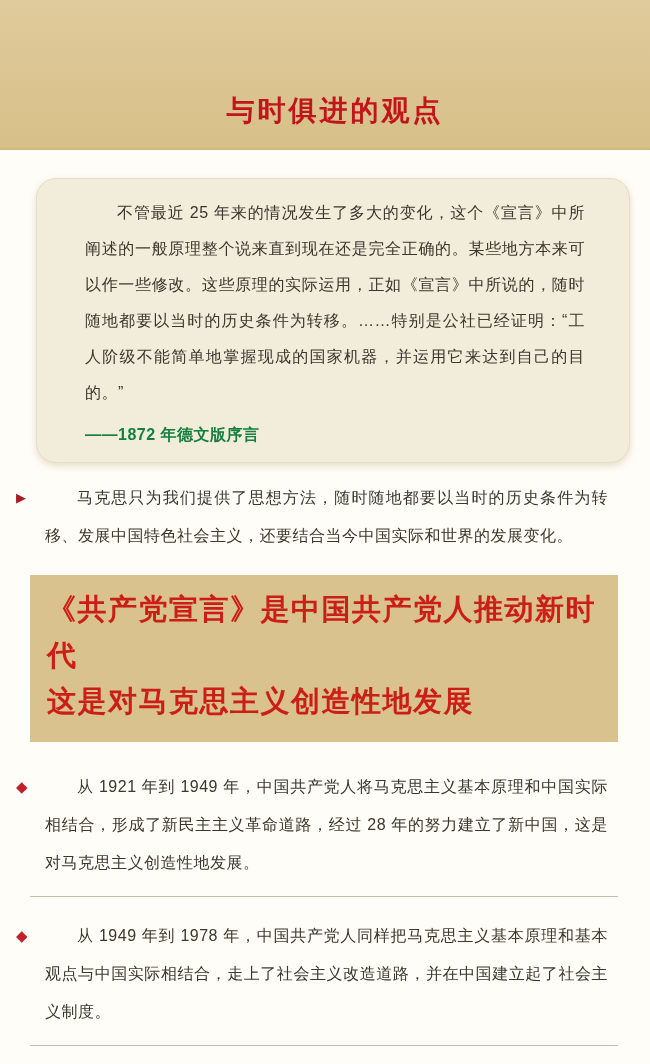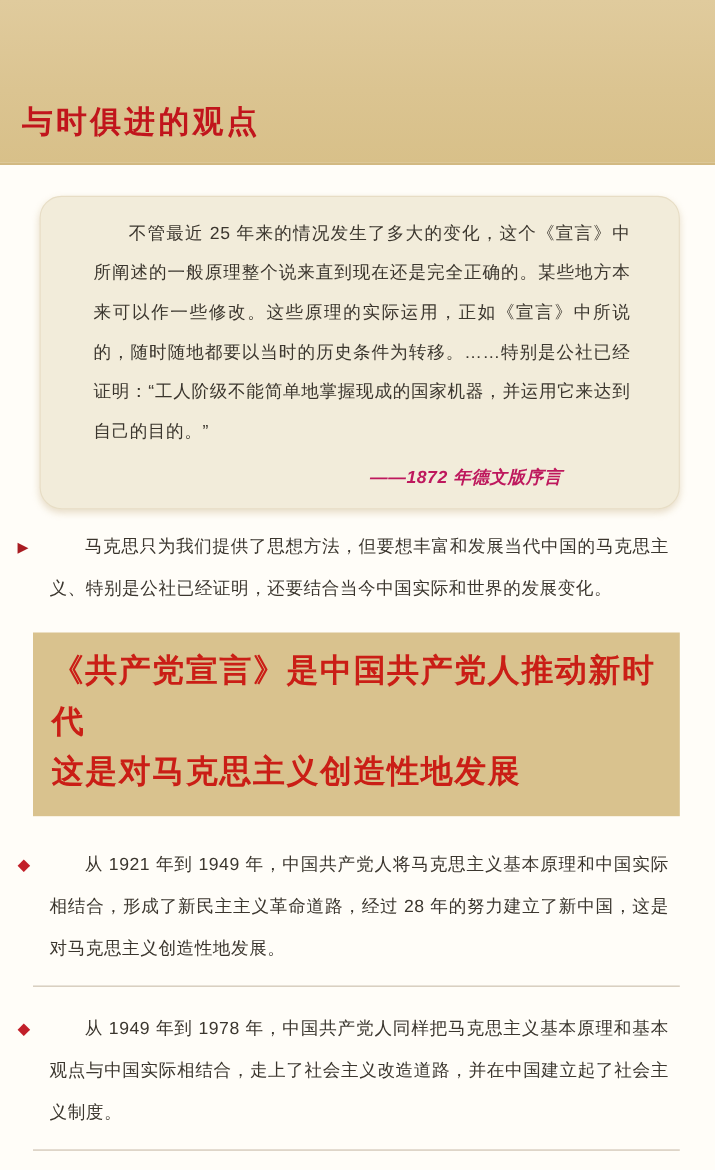--- a/index.html
+++ b/index.html
@@ -14,41 +14,42 @@
     background:var(--page_bg);
     font-family:"Liberation Sans","DejaVu Sans",sans-serif;
     color:var(--body_text);
     width:650px; min-height:1064px; overflow-x:hidden;
   }
   .header{
     height:150px;
     background:linear-gradient(180deg,#e0cb9d 0%,var(--tan) 55%,#d8c089 100%);
     border-bottom:2px solid var(--tan_dark);
     padding:95px 0 0 20px;
+    text-align:center;
   }
   .page-title{
     color:var(--title_red);
     font-size:28px; font-weight:bold; letter-spacing:3px; line-height:32px;
   }
   .quote-box{
-    margin:28px 32px 0 36px;
+    margin:28px 20px 0 36px;
     background:var(--quote_bg);
     border:1px solid var(--quote_border);
     border-radius:20px;
     box-shadow:0 3px 7px rgba(205,185,145,0.45);
     padding:16px 44px 13px 48px;
   }
   .quote-text{
     font-size:16px; line-height:36px; text-indent:2em; text-align:justify;
     color:var(--body_text); letter-spacing:0.5px;
   }
   .quote-attribution{
     margin-top:10px; padding-right:62px;
-    text-align:right; font-size:16px; font-weight:bold; line-height:28px;
-    color:#be185d; letter-spacing:0.5px;font-style:italic;
+    text-align:left; font-size:16px; font-weight:bold; line-height:28px;
+    color:#15803d; letter-spacing:0.5px;
   }
   .point{
     position:relative;
     margin:16px 42px 0 45px;
     font-size:16px; line-height:38px; text-indent:2em; text-align:justify;
     letter-spacing:0.5px;
   }
   .bullet{
     position:absolute; left:-29px; top:0px;
     text-indent:0; line-height:38px;
@@ -80,21 +81,21 @@
   <div class="page-title">与时俱进的观点</div>
 </div>
 
 <div class="quote-box">
   <div class="quote-text">不管最近 25 年来的情况发生了多大的变化，这个《宣言》中所阐述的一般原理整个说来直到现在还是完全正确的。某些地方本来可以作一些修改。这些原理的实际运用，正如《宣言》中所说的，随时随地都要以当时的历史条件为转移。……特别是公社已经证明：“工人阶级不能简单地掌握现成的国家机器，并运用它来达到自己的目的。”</div>
   <div class="quote-attribution">——1872 年德文版序言</div>
 </div>
 
 <div class="point">
   <span class="bullet triangle">▶</span>
-  <span>马克思只为我们提供了思想方法，但要想丰富和发展当代中国的马克思主义、特别是公社已经证明，还要结合当今中国实际和世界的发展变化。</span>
+  <span>马克思只为我们提供了思想方法，随时随地都要以当时的历史条件为转移、发展中国特色社会主义，还要结合当今中国实际和世界的发展变化。</span>
 </div>
 
 <div class="banner">
   <div class="banner-line">《共产党宣言》是中国共产党人推动新时代</div>
   <div class="banner-line">这是对马克思主义创造性地发展</div>
 </div>
 
 <div class="point first-point">
   <span class="bullet diamond">◆</span>
   <span>从 1921 年到 1949 年，中国共产党人将马克思主义基本原理和中国实际相结合，形成了新民主主义革命道路，经过 28 年的努力建立了新中国，这是对马克思主义创造性地发展。</span>

